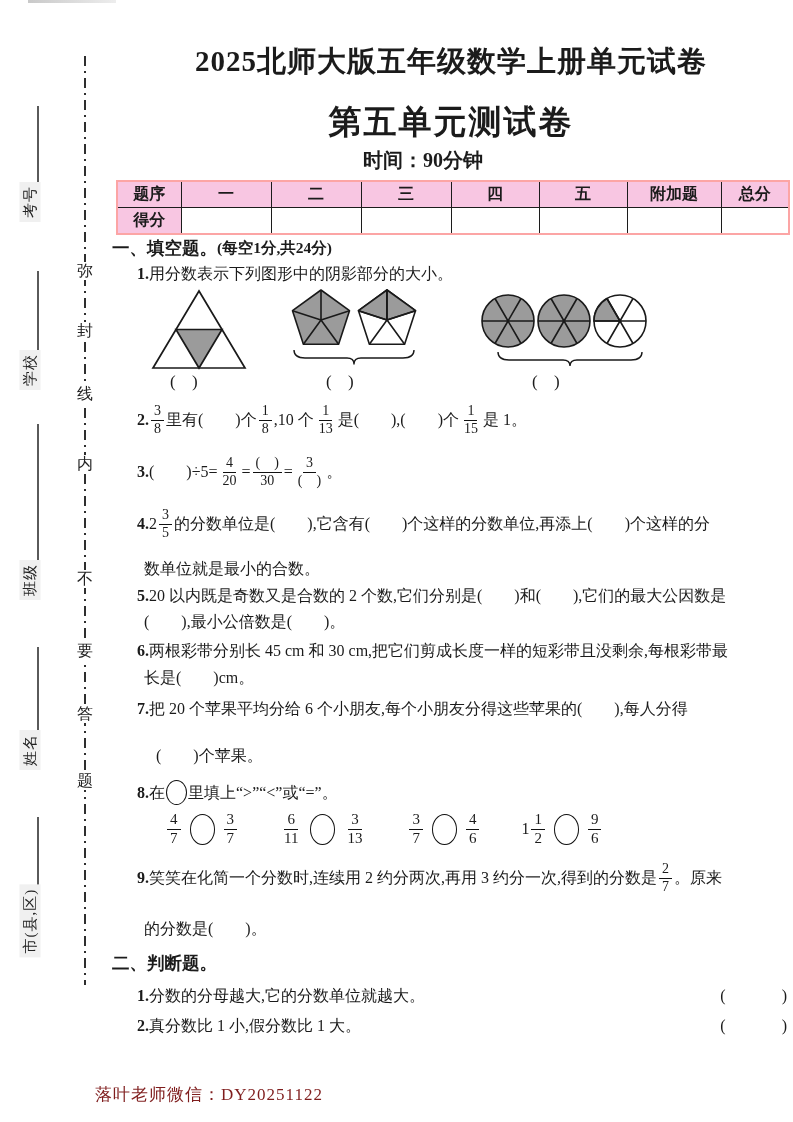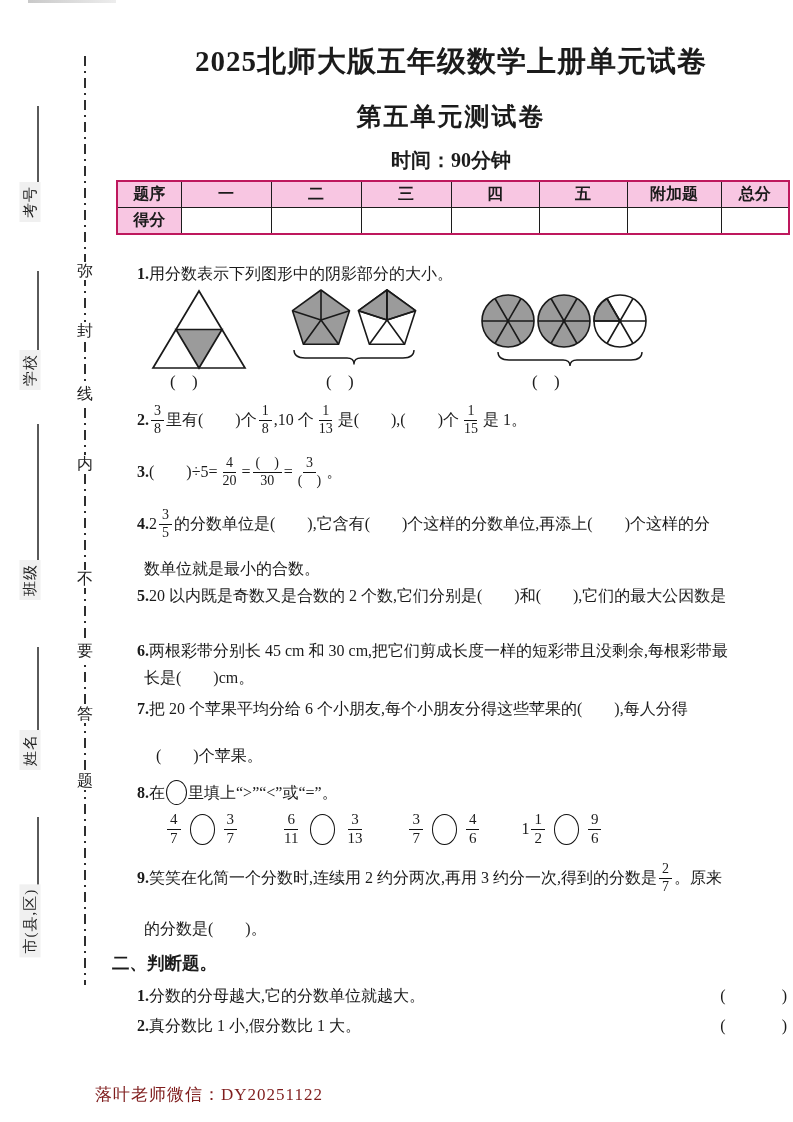--- a/index.html
+++ b/index.html
@@ -15,29 +15,29 @@
     white-space:nowrap;font-size:15px;color:#222;background:#f0f0f0;padding:1px 4px;letter-spacing:1px;}
   .seal-line{position:absolute;left:84px;top:56px;width:2px;height:929px;
     background:repeating-linear-gradient(to bottom,#2e2e2e 0 10px,transparent 10px 15px,#2e2e2e 15px 17px,transparent 17px 22px);}
   .seal-char{position:absolute;left:76px;width:18px;text-align:center;font-size:16px;
     background:#ffffff;color:#222;line-height:1.1;}
   
   .content{position:absolute;left:112px;top:0;width:678px;height:1122px;}
   .line{position:absolute;display:flex;align-items:center;white-space:pre;font-size:16px;line-height:1.35;}
   .center{left:0;width:100%;justify-content:center;text-align:center;}
   .title{font-size:29px;font-weight:bold;letter-spacing:1px;}
-  .subtitle{font-size:25px;font-weight:bold;letter-spacing:2px;}
+  .subtitle{font-size:33px;font-weight:bold;letter-spacing:2px;}
   .info{font-size:20px;font-weight:bold;}
   .info .gap{display:inline-block;width:56px;}
   .sec-heading{font-weight:bold;font-size:17.5px;}
   .sec-note{font-weight:bold;font-size:15.5px;}
   .qno{font-weight:bold;}
   
   .score-table{position:absolute;left:4px;top:180px;width:672px;border-collapse:collapse;
-    table-layout:fixed;border:2px solid #be185d;font-size:16px;font-weight:bold;}
+    table-layout:fixed;border:2px solid #fca5a5;font-size:16px;font-weight:bold;}
   .score-table td{border:1.5px solid #1c1c1c;height:25px;text-align:center;padding:0;}
   .pink{background:#f8c6e2;}
   
   .frac{display:inline-flex;flex-direction:column;align-items:center;font-size:14px;
     line-height:1.05;margin:0 2px;vertical-align:middle;}
   .frac .fn{display:block;padding:0 3px 1px 3px;border-bottom:1.4px solid #111;}
   .frac .fd{display:block;padding:1px 3px 0 3px;}
   
   .figures{position:absolute;left:0;top:288px;width:678px;height:90px;}
   .fig{position:absolute;top:0;}
@@ -83,21 +83,21 @@
   <span class="seal-char" style="top:455px;">内</span>
   <span class="seal-char" style="top:570px;">不</span>
   <span class="seal-char" style="top:642px;">要</span>
   <span class="seal-char" style="top:705px;">答</span>
   <span class="seal-char" style="top:772px;">题</span>
 
   <div class="content">
 
     <div class="line center title" style="top:42px;">2025北师大版五年级数学上册单元试卷</div>
     <div class="line center subtitle" style="top:100px;">第五单元测试卷</div>
-    <div class="line center info" style="top:147px;flex-direction:column;">
+    <div class="line center info" style="top:147px;">
       <span>时间：90分钟</span><span class="gap"></span>
     </div>
 
     <table class="score-table">
       <colgroup>
         <col style="width:64px">
           <col style="width:90px">
           <col style="width:90px">
           <col style="width:90px">
         <col style="width:88px">
@@ -122,20 +122,23 @@
         <td></td>
         <td></td>
         <td></td>
         <td></td>
         <td></td>
         <td></td>
       </tr>
     </tbody>
       </table>
 
+    <div class="line" style="top:237px;left:0;">
+      <span class="sec-heading">一、填空题。</span><span class="sec-note">(每空1分,共24分)</span>
+    </div>
 
     <div class="line" style="top:263px;left:25px;">
       <span class="qno">1.</span><span>用分数表示下列图形中的阴影部分的大小。</span>
     </div>
 
     <div class="figures">
       <svg class="fig" style="left:38px;" width="98" height="84">
         <polygon points="49,3 3,80 95,80" fill="none" stroke="#1a1a1a" stroke-width="1.7"></polygon>
         <polygon points="26,41.5 72,41.5 49,80" fill="#9b9b9b" stroke="#1a1a1a" stroke-width="1.7"></polygon>
       </svg>
@@ -199,20 +202,23 @@
       <span>的分数单位是(　　),它含有(　　)个这样的分数单位,再添上(　　)个这样的分</span>
     </div>
     <div class="line" style="top:558px;left:32px;">
       <span>数单位就是最小的合数。</span>
     </div>
 
     <div class="line" style="top:585px;left:25px;">
       <span class="qno">5.</span>
       <span>20 以内既是奇数又是合数的 2 个数,它们分别是(　　)和(　　),它们的最大公因数是</span>
     </div>
+    <div class="line" style="top:611px;left:32px;">
+      <span>(　　),最小公倍数是(　　)。</span>
+    </div>
 
     <div class="line" style="top:640px;left:25px;">
       <span class="qno">6.</span>
       <span>两根彩带分别长 45 cm 和 30 cm,把它们剪成长度一样的短彩带且没剩余,每根彩带最</span>
     </div>
     <div class="line" style="top:667px;left:32px;">
       <span>长是(　　)cm。</span>
     </div>
 
     <div class="line" style="top:698px;left:25px;">

